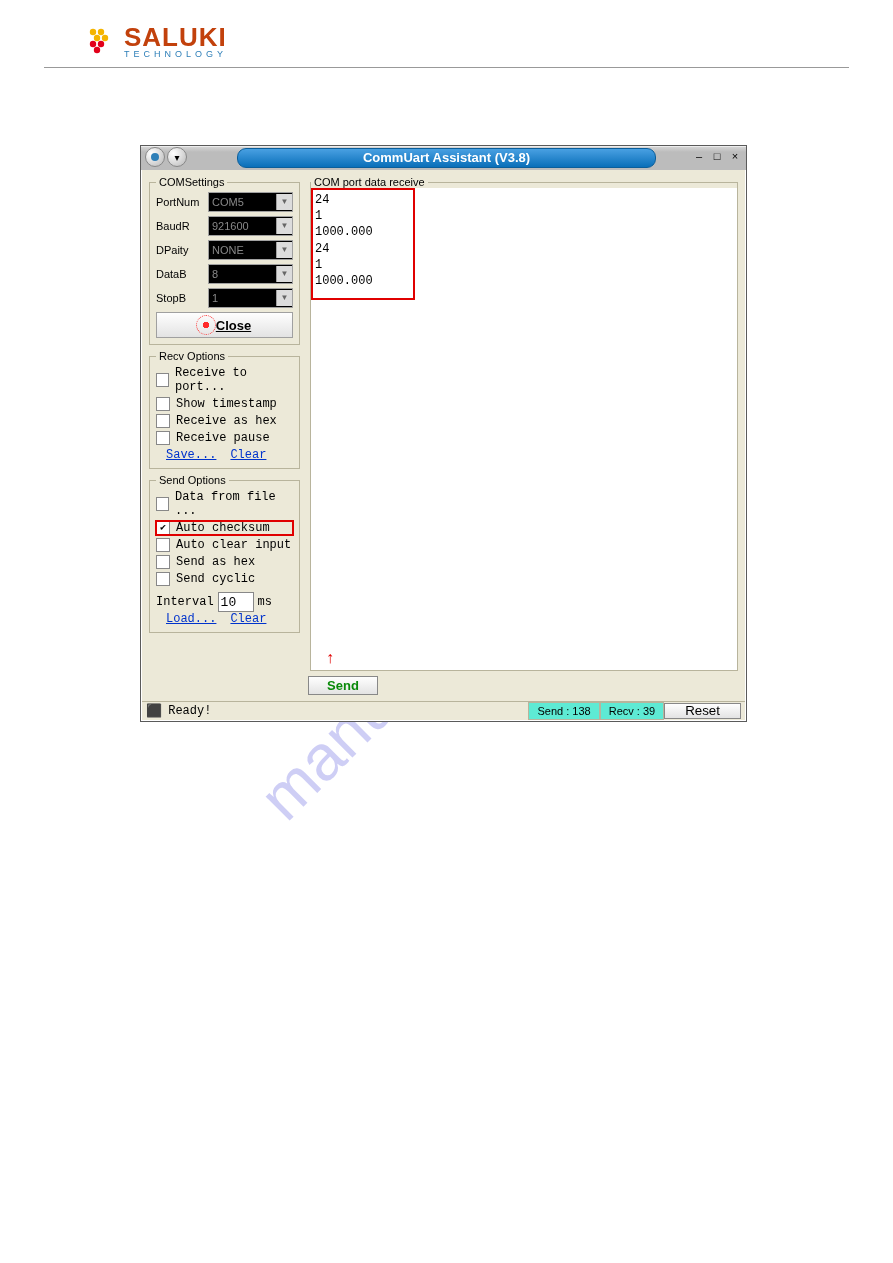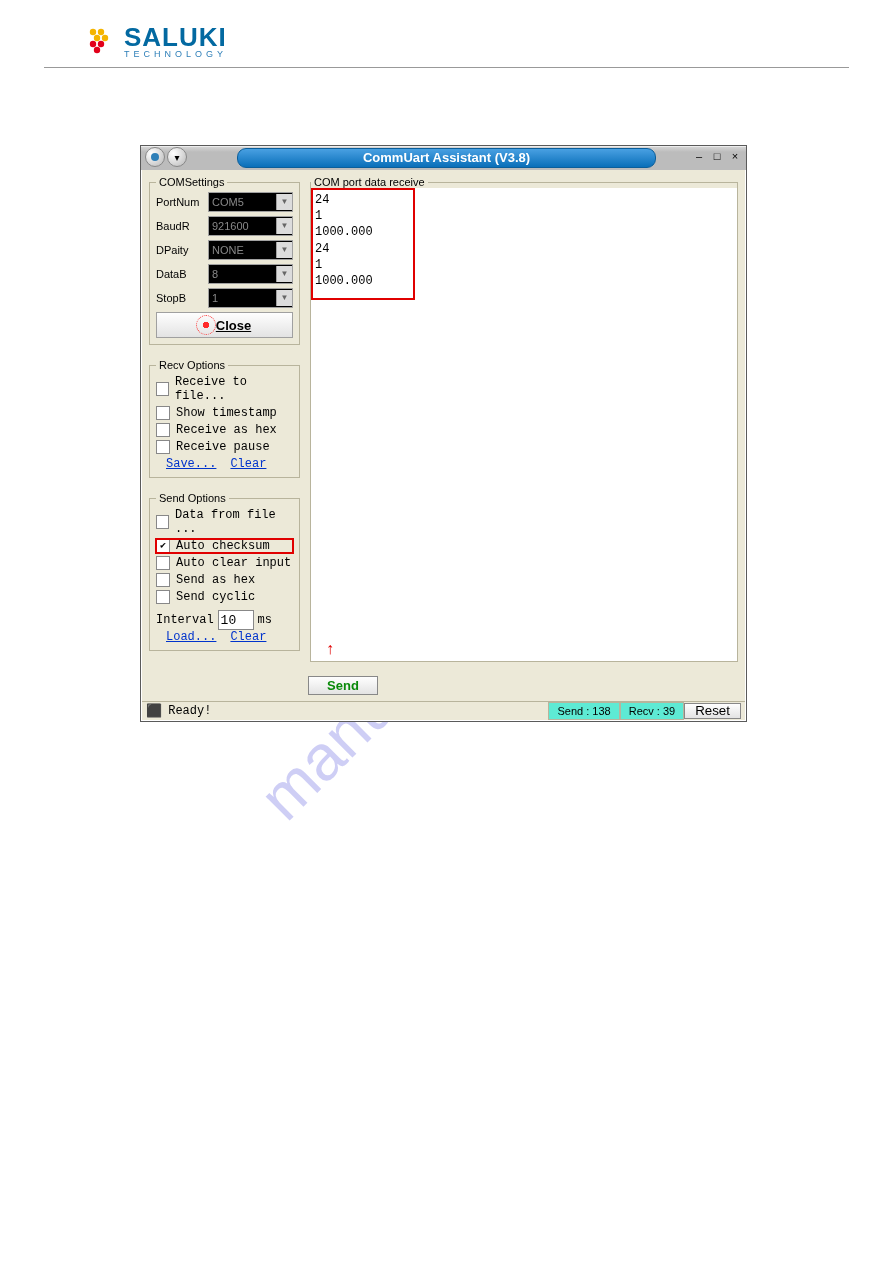--- a/index.html
+++ b/index.html
@@ -27,21 +27,21 @@
     align-items: center;
     gap: 6px;
   }
   .logo-mark svg { display:block; }
   .logo-text {
     line-height: 1;
   }
   .logo-text .brand {
     font-weight: 800;
     font-size: 26px;
-    color: #0369a1;
+    color: #c2410c;
     letter-spacing: 1px;
   }
   .logo-text .tag {
     font-size: 9px;
     letter-spacing: 4px;
     color: #2e7fb8;
   }
 
   
   .app-window {
@@ -104,21 +104,21 @@
     gap:6px;
     height: calc(100% - 24px - 20px);
     box-sizing: border-box;
   }
   .left-col { width:155px; display:flex; flex-direction:column; }
   .right-col { flex:1; display:flex; flex-direction:column; }
 
   fieldset {
     border:1px solid #b8b49c;
     padding:4px 6px 6px;
-    margin-bottom:14px;
+    margin-bottom:5px;
     background:#ece9d8;
   }
   legend { padding:0 3px; font-size:11px; }
   .field-row { display:flex; align-items:center; gap:4px; margin-bottom:4px; }
   .field-row label { width:48px; font-size:11px; }
   .combo {
     flex:1;
     height:18px;
     border:1px solid #a0a0a0;
     background:#000000;
@@ -249,21 +249,21 @@
     padding:0 8px;
     height:16px;
     line-height:16px;
     background:#5eead4;
   }
   .statusbar .ready { flex:1; display:flex; align-items:center; gap:6px; font-family:"Courier New",monospace; font-size:12px; }
   .statusbar .ready .ind { color:#2e7d2e; font-size:13px; }
   .reset-btn {
     border:1px solid #888;
     background:linear-gradient(to bottom,#fefefe,#e3e3e3);
-    padding:0 10px;
+    padding:0 20px;
     height:16px;
     line-height:14px;
   }
 
   
   .watermark {
     position:absolute;
     left:50%; top:50%;
     transform:translate(-50%,-50%) rotate(-45deg);
     font-size:64px;
@@ -365,21 +365,21 @@
           <button class="close-btn">
             <span class="dot"></span>
             <span>Close</span>
           </button>
         </fieldset>
 
         <fieldset>
           <legend>Recv Options</legend>
           <div class="chk-row">
               <span class="chk"></span>
-              <span>Receive to file...</span>
+              <span>Receive to port...</span>
             </div>
           <div class="chk-row">
               <span class="chk"></span>
               <span>Show timestamp</span>
             </div>
           <div class="chk-row">
               <span class="chk"></span>
               <span>Receive as hex</span>
             </div>
           <div class="chk-row">

